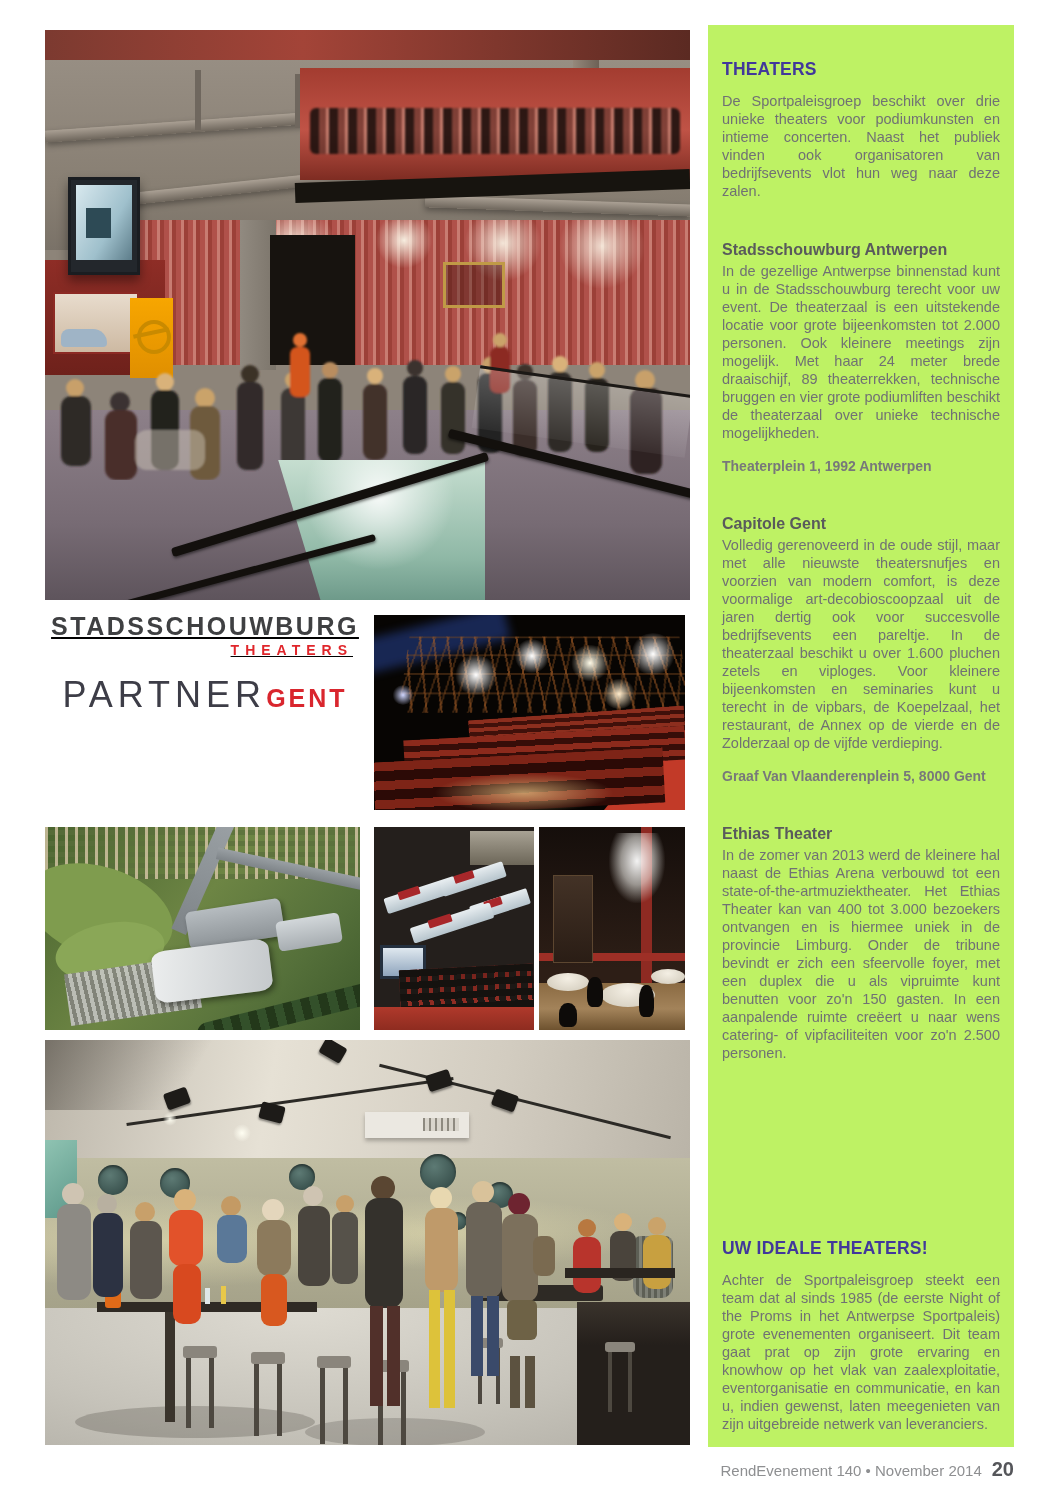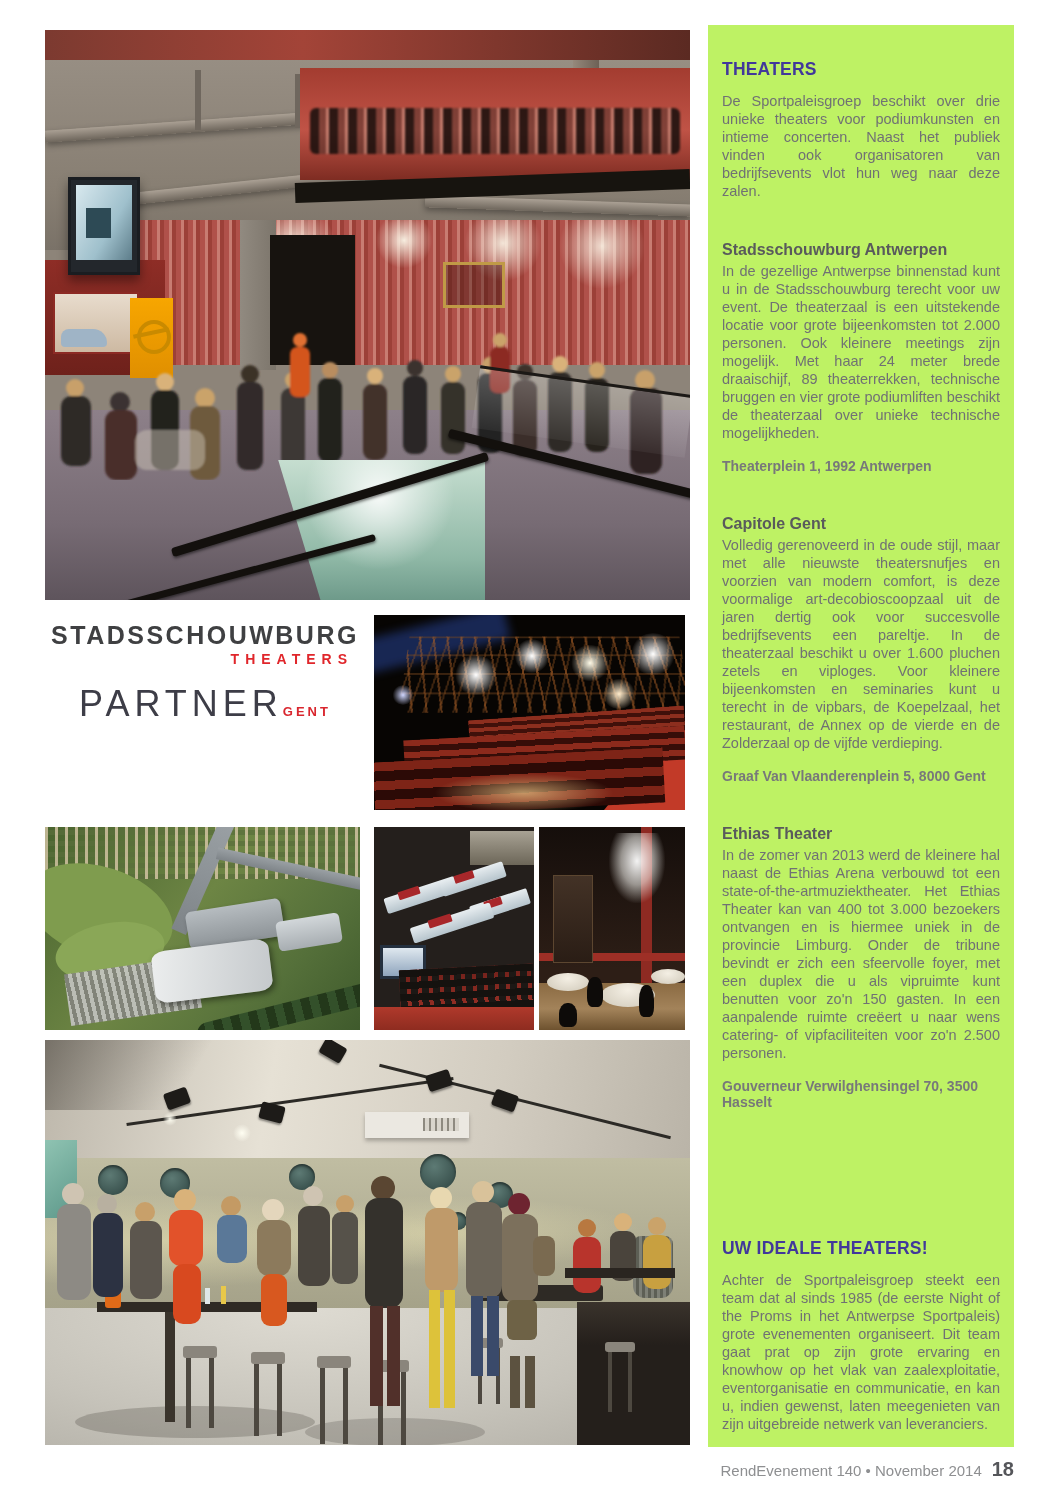--- a/index.html
+++ b/index.html
@@ -35,26 +35,26 @@
   .page-footer{
     position:absolute;left:708px;top:1458px;width:306px;text-align:right;
     color:#8e8f91;font-size:15px;
   }
   .page-footer .pagenum{
     font-size:20px;font-weight:bold;color:#55565a;margin-left:10px;
   }
 
   
   .logos{position:absolute;left:45px;top:612px;width:320px;height:208px;text-align:center;}
-  .logo-stads{margin-top:9px;}
+  .logo-stads{margin-top:0;text-decoration:underline;}
   .logo-stads .l1{font-size:25px;font-weight:bold;color:#3f4042;letter-spacing:2.5px;}
   .logo-stads .l2{font-size:14px;font-weight:bold;color:#e0262b;letter-spacing:6px;text-align:right;padding-right:12px;margin-top:1px;}
   .logo-capitole{margin-top:16px;}
   .logo-capitole .name{font-size:36px;color:#3d3d47;letter-spacing:5px;font-weight:400;}
-  .logo-capitole .city{font-size:13px;color:#d9262e;letter-spacing:3px;font-weight:bold;}
+  .logo-capitole .city{font-size:25px;color:#d9262e;letter-spacing:3px;font-weight:bold;}
   .logo-ethias{margin-top:6px;}
 
   
   .foyer{left:45px;top:30px;width:645px;height:570px;background:#8d8479;}
   .foyer .topband{left:0;top:0;width:645px;height:30px;background:linear-gradient(90deg,#7c3a30,#a34438 40%,#5b2a22);}
   .foyer .ceiling{left:0;top:30px;width:645px;height:190px;
     background:linear-gradient(#978e83,#877e72 70%,#7a7268);}
   .foyer .beam{background:linear-gradient(#aaa094,#6e665c);height:12px;box-shadow:0 3px 6px rgba(0,0,0,.35);}
   .foyer .post{background:#6f675e;width:6px;}
   .foyer .mezz{left:255px;top:38px;width:390px;height:112px;
@@ -453,24 +453,23 @@
 
   <div class="venue-section">
     <h2 class="venue-title">Capitole Gent</h2>
     <p class="body-text">Volledig gerenoveerd in de oude stijl, maar met alle nieuwste theatersnufjes en voorzien van modern comfort, is deze voormalige art-decobioscoopzaal uit de jaren dertig ook voor succesvolle bedrijfsevents een pareltje. In de theaterzaal beschikt u over 1.600 pluchen zetels en viploges. Voor kleinere bijeenkomsten en seminaries kunt u terecht in de vipbars, de Koepelzaal, het restaurant, de Annex op de vierde en de Zolderzaal op de vijfde verdieping.</p>
     <p class="address">Graaf Van Vlaanderenplein 5, 8000 Gent</p>
   </div>
 
   <div class="venue-section">
     <h2 class="venue-title">Ethias Theater</h2>
     <p class="body-text">In de zomer van 2013 werd de kleinere hal naast de Ethias Arena verbouwd tot een state-of-the-artmuziektheater. Het Ethias Theater kan van 400 tot 3.000 bezoekers ontvangen en is hiermee uniek in de provincie Limburg. Onder de tribune bevindt er zich een sfeervolle foyer, met een duplex die u als vipruimte kunt benutten voor zo'n 150 gasten. In een aanpalende ruimte creëert u naar wens catering- of vipfaciliteiten voor zo'n 2.500 personen.</p>
-    <p class="address">Gouverneur Verwilghensingel 70, 3500 Hasselt</p>
   </div>
 
   <div class="partner-section">
     <h1 class="panel-title">UW IDEALE THEATERS!</h1>
     <p class="body-text">Achter de Sportpaleisgroep steekt een team dat al sinds 1985 (de eerste Night of the Proms in het Antwerpse Sportpaleis) grote evenementen organiseert. Dit team gaat prat op zijn grote ervaring en knowhow op het vlak van zaalexploitatie, eventorganisatie en communicatie, en kan u, indien gewenst, laten meegenieten van zijn uitgebreide netwerk van leveranciers.</p>
   </div>
 </div>
 
 <div class="page-footer">
-  <span>RendEvenement 140 • November 2014</span><span class="pagenum">18</span>
+  <span>RendEvenement 140 • November 2014</span><span class="pagenum">20</span>
 </div>
 
 </body></html>

